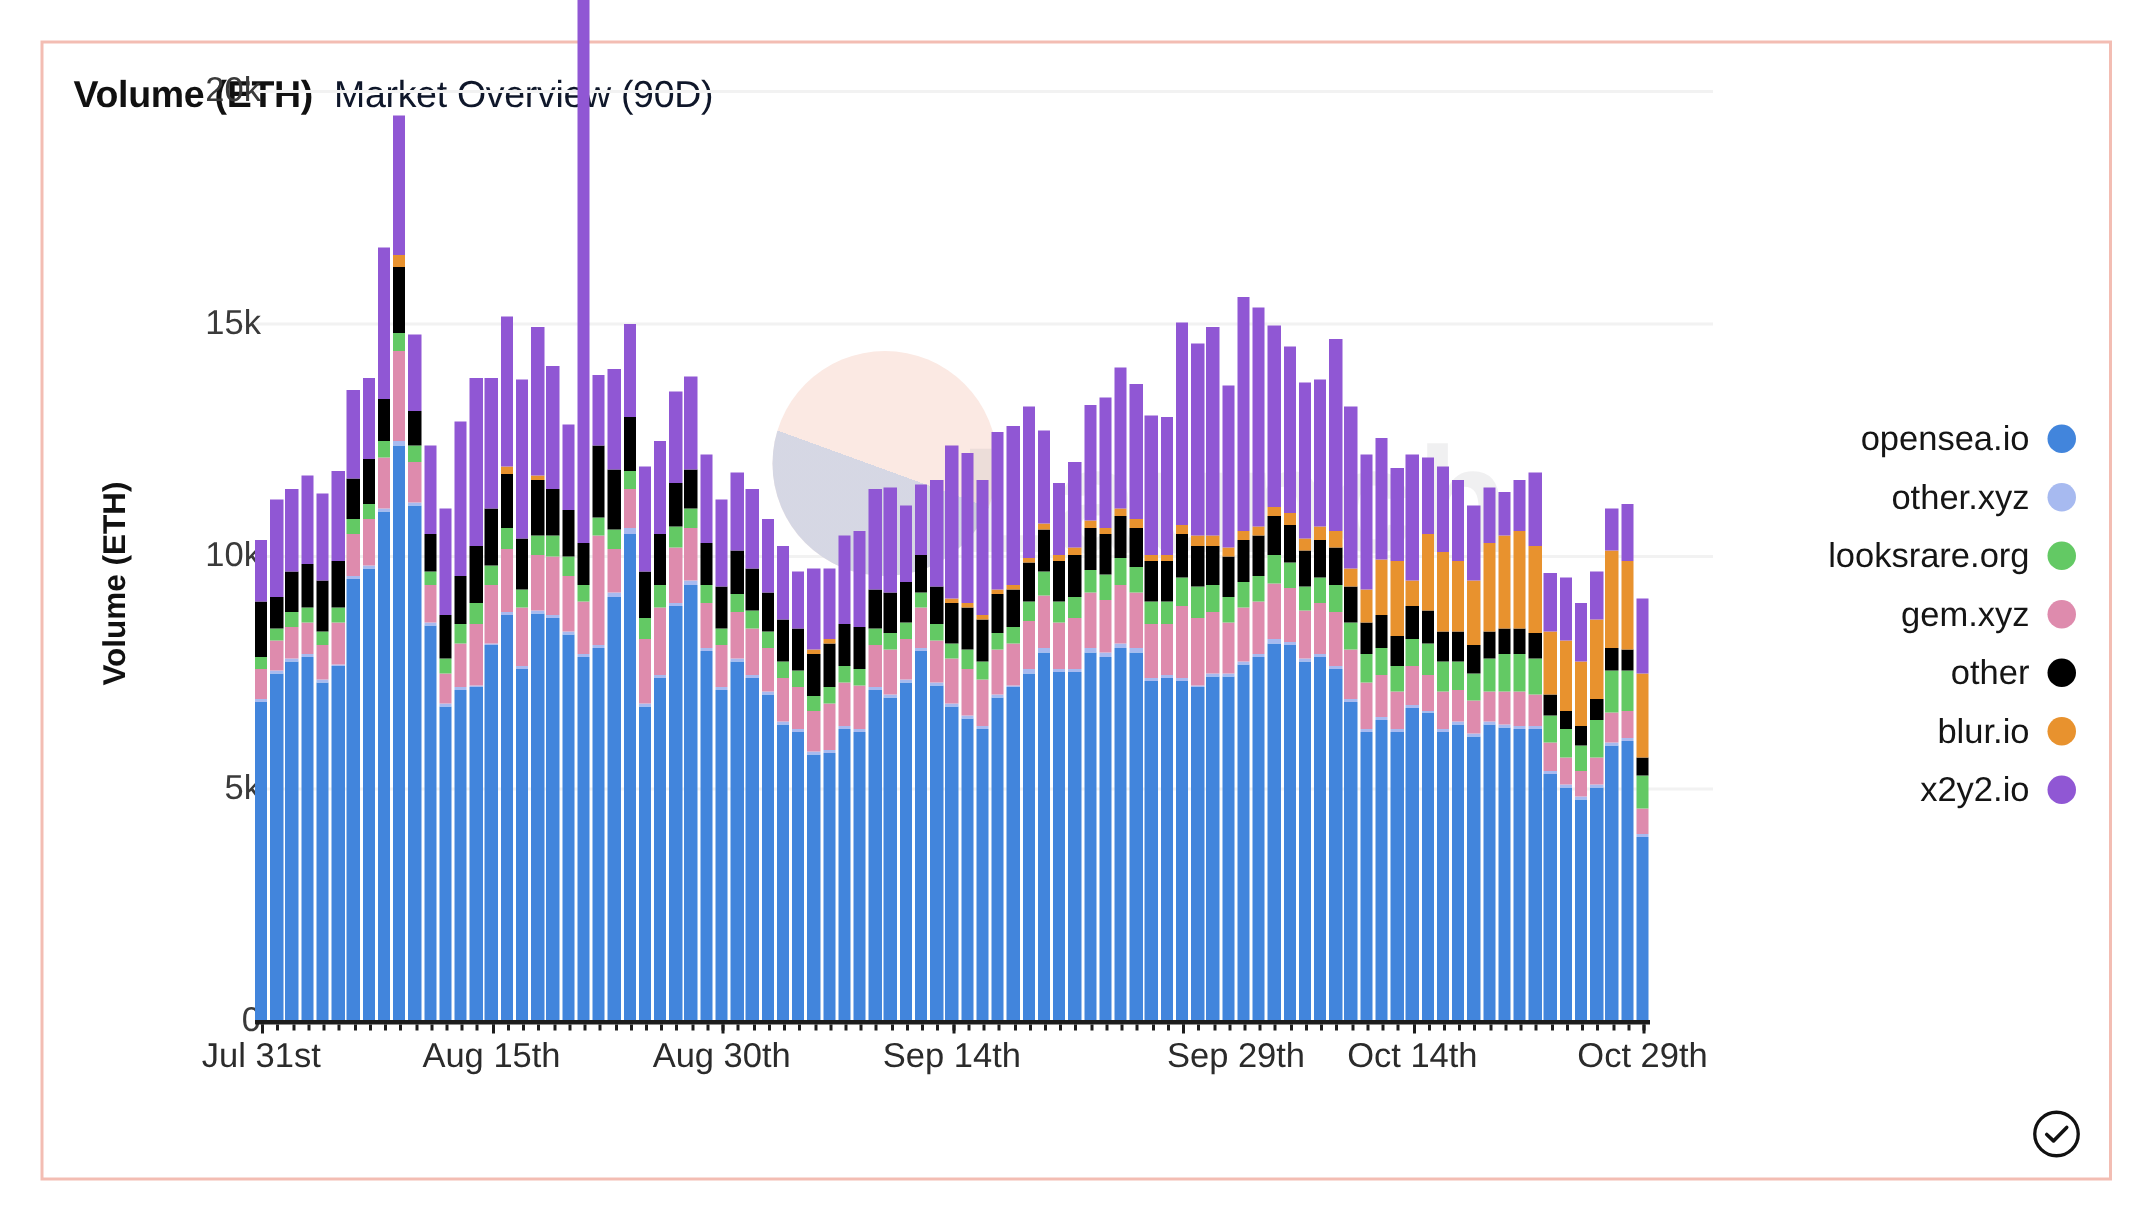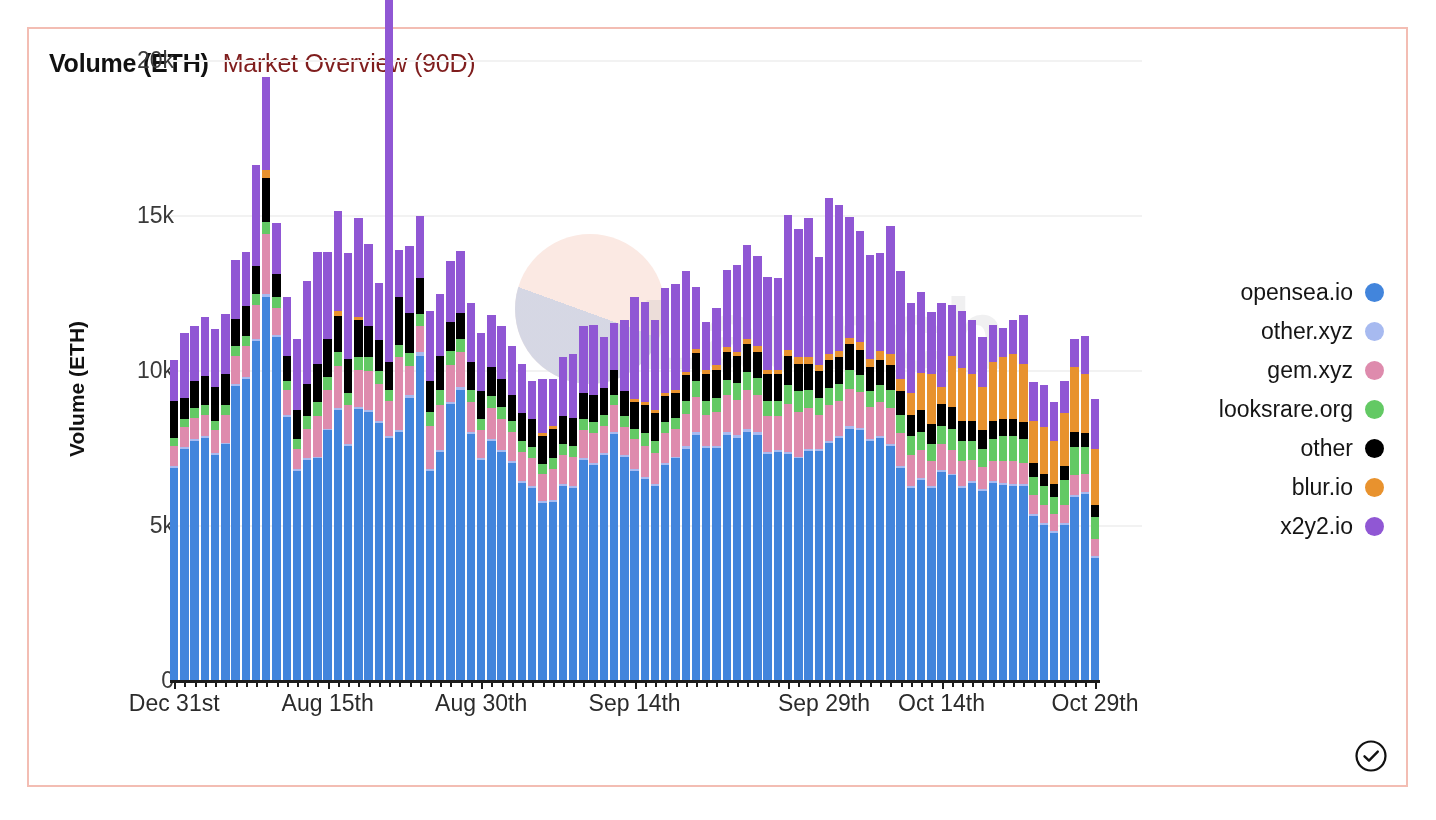--- a/index.html
+++ b/index.html
@@ -49,21 +49,21 @@
   }
   .title-main {
     font-size: 25px;
     font-weight: bold;
     color: #111111;
     letter-spacing: -0.2px;
   }
   .title-sub {
     font-size: 25px;
     font-weight: normal;
-    color: #7f1d1d;
+    color: #0f172a;
     letter-spacing: -0.2px;
   }
   .brand {
     position: absolute;
     right: 22px;
     top: 16px;
     display: flex;
     align-items: center;
     gap: 14px;
   }
@@ -1046,21 +1046,21 @@
             <div class="seg" style="bottom: 141.36px; height: 21.7px; background: rgb(99, 201, 100);"></div>
             <div class="seg" style="bottom: 163.06px; height: 12.4px; background: rgb(0, 0, 0);"></div>
             <div class="seg" style="bottom: 175.46px; height: 55.8px; background: rgb(232, 146, 46);"></div>
             <div class="seg" style="bottom: 231.26px; height: 49.6px; background: rgb(144, 87, 212);"></div>
           </div>
         </div>
 
       <div class="axis-line"></div>
       <div id="xticks">
           <div class="tickmark" style="left: 145.195px;"></div>
-          <div class="xtick-label" style="left: 145.195px;">Dec 31st</div>
+          <div class="xtick-label" style="left: 145.195px;">Jul 31st</div>
           <div class="tickmark" style="left: 298.669px;"></div>
           <div class="xtick-label" style="left: 298.669px;">Aug 15th</div>
           <div class="tickmark" style="left: 452.142px;"></div>
           <div class="xtick-label" style="left: 452.142px;">Aug 30th</div>
           <div class="tickmark" style="left: 605.616px;"></div>
           <div class="xtick-label" style="left: 605.616px;">Sep 14th</div>
           <div class="tickmark" style="left: 759.09px;"></div>
           <div class="xtick-label" style="left: 795px;">Sep 29th</div>
           <div class="tickmark" style="left: 912.563px;"></div>
           <div class="xtick-label" style="left: 912.563px;">Oct 14th</div>
@@ -1163,26 +1163,26 @@
     <div class="legend" id="legend">
         <div class="legend-row">
           <span class="legend-label">opensea.io</span>
           <span class="legend-dot" style="background: rgb(66, 133, 220);"></span>
         </div>
         <div class="legend-row">
           <span class="legend-label">other.xyz</span>
           <span class="legend-dot" style="background: rgb(167, 186, 240);"></span>
         </div>
         <div class="legend-row">
+          <span class="legend-label">looksrare.org</span>
+          <span class="legend-dot" style="background: rgb(99, 201, 100);"></span>
+        </div>
+        <div class="legend-row">
           <span class="legend-label">gem.xyz</span>
           <span class="legend-dot" style="background: rgb(222, 139, 173);"></span>
-        </div>
-        <div class="legend-row">
-          <span class="legend-label">looksrare.org</span>
-          <span class="legend-dot" style="background: rgb(99, 201, 100);"></span>
         </div>
         <div class="legend-row">
           <span class="legend-label">other</span>
           <span class="legend-dot" style="background: rgb(0, 0, 0);"></span>
         </div>
         <div class="legend-row">
           <span class="legend-label">blur.io</span>
           <span class="legend-dot" style="background: rgb(232, 146, 46);"></span>
         </div>
         <div class="legend-row">

